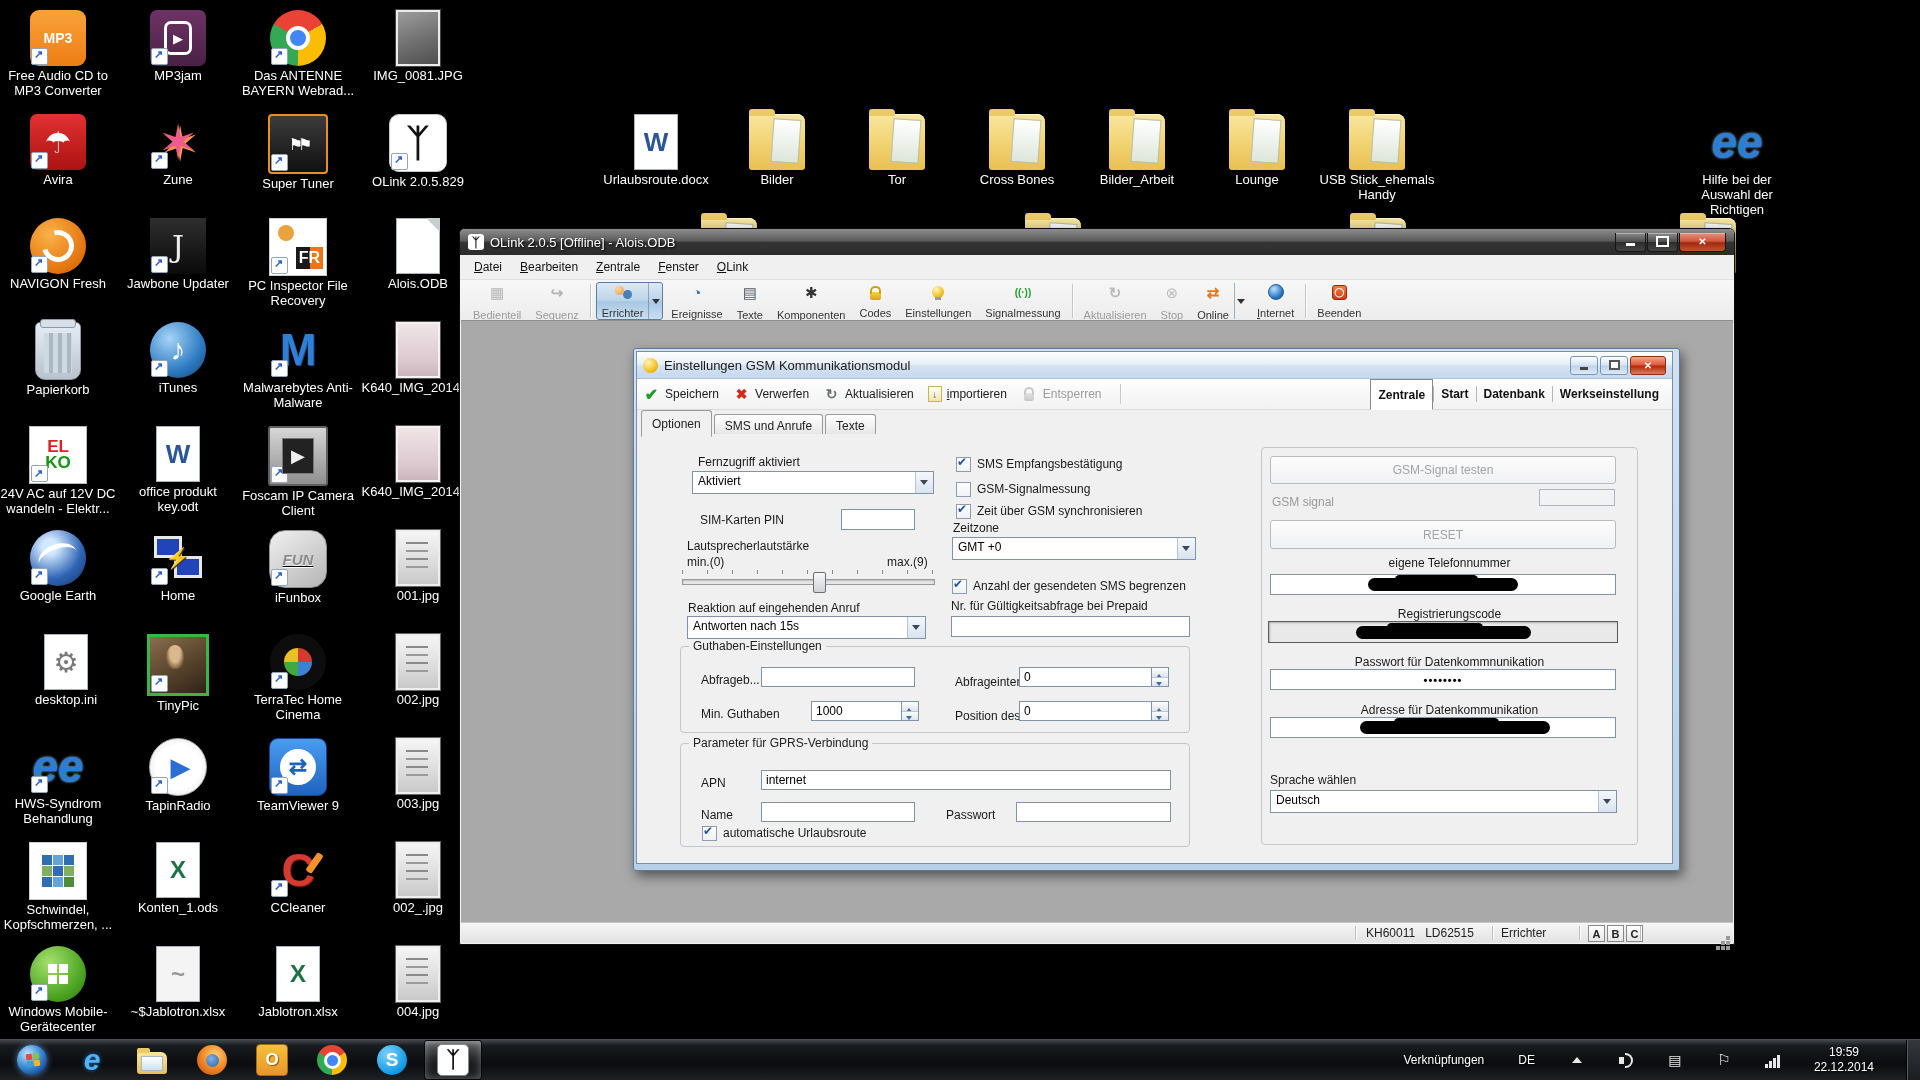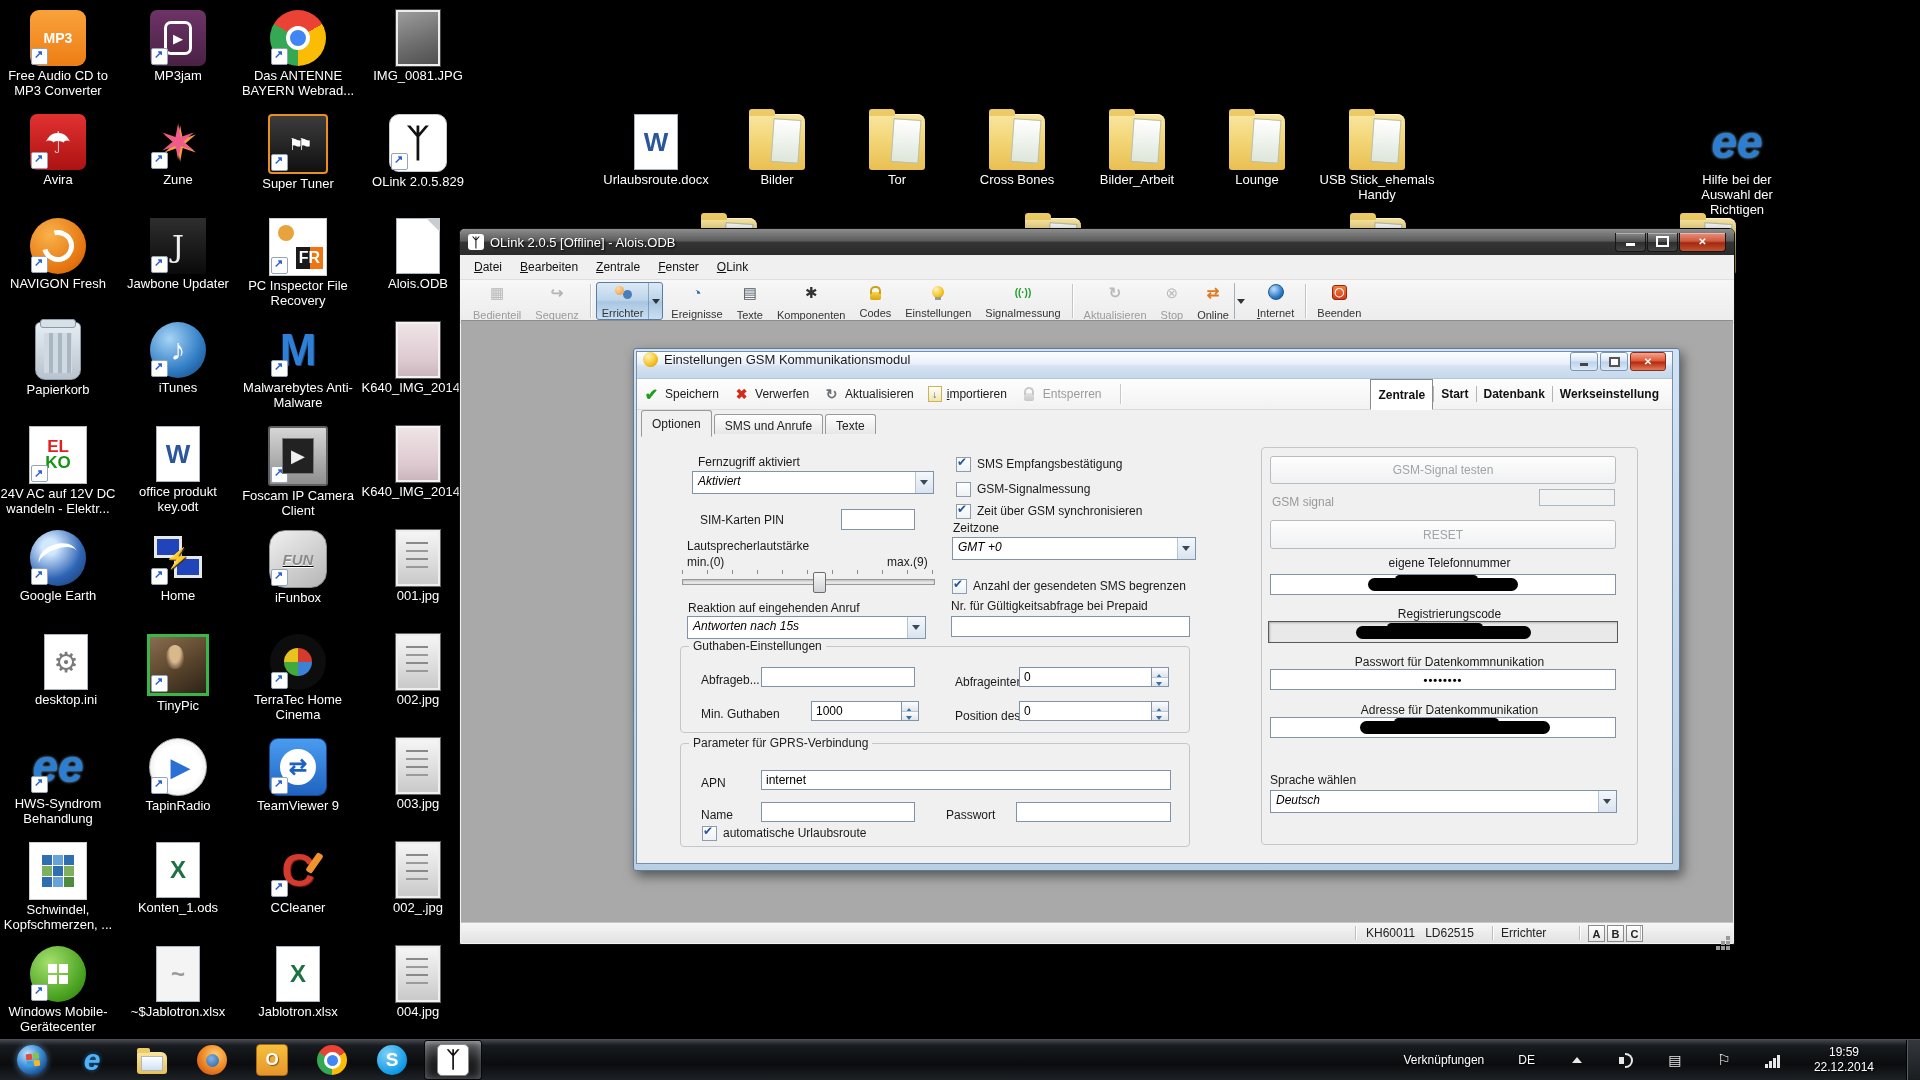--- a/index.html
+++ b/index.html
@@ -168,21 +168,21 @@
   .st-abc span{width:15px;height:15px;border:1px solid #8a8a8a;background:linear-gradient(#fff,#e6e6e6);
                display:flex;align-items:center;justify-content:center;font-size:11px;font-weight:bold;}
   .st-grip{position:absolute;right:3px;bottom:3px;width:4px;height:4px;background:#9a9a9a;
            box-shadow:-5px 5px 0 #9a9a9a,0 5px 0 #9a9a9a,-10px 10px 0 #9a9a9a,-5px 10px 0 #9a9a9a,0 10px 0 #9a9a9a;}
 
   
   .gsmwin{position:absolute;left:633px;top:348px;width:1041px;height:517px;z-index:6;
           background:linear-gradient(#d3e2f2,#b9cfe4);border:1px solid #5d7b99;border-radius:3px;
           padding:2px;box-shadow:3px 5px 12px rgba(0,0,0,.5);}
   .gsm-frame{position:relative;width:1035px;height:511px;background:#f0f0f0;border:1px solid #7490ab;overflow:hidden;}
-  .gw-title{height:26px;display:flex;align-items:flex-start;padding:0 6px;
+  .gw-title{height:26px;display:flex;align-items:center;padding:0 6px;
             background:linear-gradient(#fdfeff,#e8f0f9 45%,#d4e2f2 55%,#c6d8ec);border-bottom:1px solid #b0c4da;}
   .gw-ico{width:15px;height:15px;border-radius:50%;margin-right:6px;
           background:radial-gradient(circle at 35% 30%,#fff3c0,#f4c11c 60%,#c78f08);}
   .gw-title-text{flex:1;font-size:13px;color:#1a1a1a;}
   .gcap{display:flex;gap:2px;}
   .gcap span{width:26px;height:17px;border:1px solid #7a96b5;border-radius:3px;
              background:linear-gradient(#fdfeff,#d6e4f5 48%,#bcd2ea 52%,#dce9f8);
              display:flex;align-items:center;justify-content:center;color:#333;font-size:10px;}
   .gcap .gclose{width:34px;background:linear-gradient(180deg,#f2a58f,#e05a3a 45%,#b52b0e 55%,#e07b5a);color:#fff;border-color:#8c2d14;}
   .gcap-min::after{content:"";width:8px;height:3px;background:#444;margin-top:6px;}
@@ -216,21 +216,21 @@
   .lbl{position:absolute;font-size:12px;color:#1a1a1a;white-space:nowrap;}
   .lbl.gray{color:#9a9a9a;}
   .lbl.center{text-align:center;left:0;right:0;white-space:normal;}
   .field{position:absolute;background:#fff;border:1px solid #8193a6;font-size:12px;padding:2px 4px;display:flex;align-items:center;}
   .field.disabled{background:#f2f2f2;border-color:#aab6c2;}
   .field.sunken{background:#e9e9e9;border:1px solid #5a5a5a;box-shadow:inset 1px 1px 2px rgba(0,0,0,.25);}
   .redact{height:13px;background:#000;border-radius:7px;margin:0 auto;position:relative;}
   .redact::after{content:"";position:absolute;left:18%;top:-3px;width:55%;height:9px;background:#000;border-radius:6px;}
   .pwdots{width:100%;text-align:center;font-weight:bold;letter-spacing:1px;font-size:11px;}
   .dd{position:absolute;height:21px;background:#fff;border:1px solid #8193a6;display:flex;}
-  .dd-val{flex:1;font-size:12px;padding:2px 5px;white-space:nowrap;overflow:hidden;font-style:italic;}
+  .dd-val{flex:1;font-size:12px;padding:2px 5px;white-space:nowrap;overflow:hidden;}
   .dd-btn{width:17px;position:relative;background:linear-gradient(#f4f8fc,#d9e3ef);border-left:1px solid #b6c4d4;}
   .dd-btn::after{content:"";position:absolute;left:4px;top:8px;border:4px solid transparent;border-top:5px solid #3c4856;}
   .spin{position:absolute;display:flex;height:20px;}
   .spin-val{flex:1;background:#fff;border:1px solid #8193a6;border-right:none;font-size:12px;padding:2px 4px;display:flex;align-items:center;}
   .spin-btns{width:16px;display:flex;flex-direction:column;border:1px solid #8193a6;}
   .spin-b{flex:1;position:relative;background:linear-gradient(#fdfdfd,#dfe5ec);}
   .spin-b + .spin-b{border-top:1px solid #b6c4d4;}
   .spin-b.up::after{content:"";position:absolute;left:4px;top:3px;border:3px solid transparent;border-bottom:4px solid #3c6ea5;}
   .spin-b.down::after{content:"";position:absolute;left:4px;top:4px;border:3px solid transparent;border-top:4px solid #3c6ea5;}
   .cb{position:absolute;display:flex;align-items:flex-start;}

